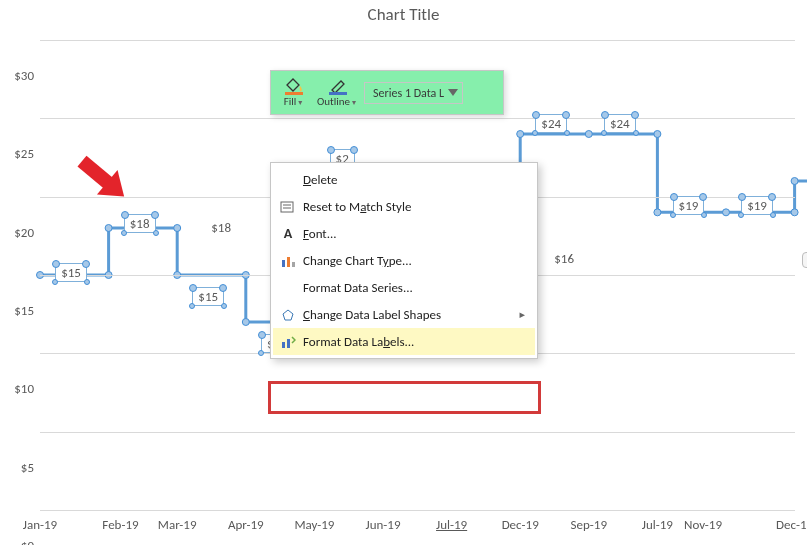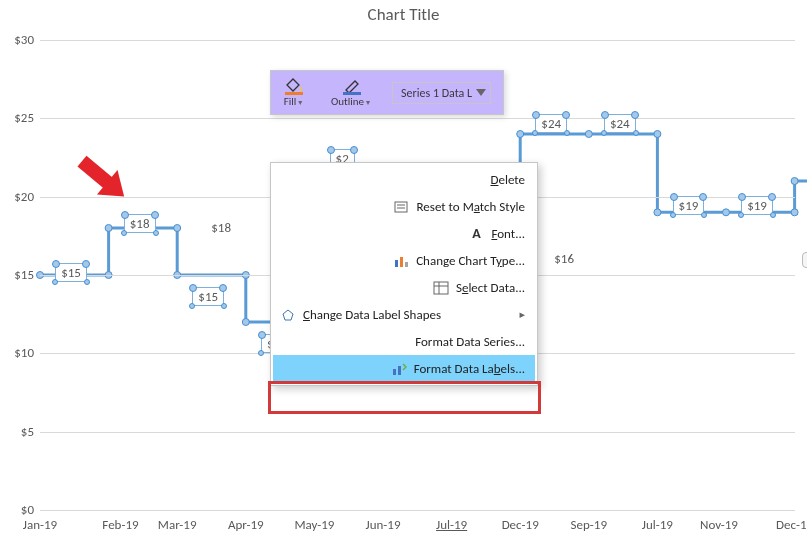--- a/index.html
+++ b/index.html
@@ -36,20 +36,21 @@
     position: absolute;
     left: 0; width: 100%;
     border-top: 1px solid #d9d9d9;
   }
   .y-tick {
     position: absolute;
     left: -38px;
     width: 32px;
     text-align: right;
     font-size: 13px;
+    margin-top: 36px;
   }
   .x-tick {
     position: absolute;
     bottom: -22px;
     width: 60px;
     margin-left: -30px;
     text-align: center;
     font-size: 13px;
     margin-top: 9px;
   }
@@ -91,27 +92,27 @@
     bottom: -4px;
   }
   .data-label.sel .bl { left: -4px; }
   .data-label.sel .br { right: -4px; }
 
   
   .mini-toolbar {
     position: absolute;
     left: 270px; top: 70px;
     width: 234px;
-    background: #c4b5fd;
+    background: #86efac;
     border: 1px solid #c6c6c6;
     box-shadow: 2px 2px 6px rgba(0,0,0,0.15);
     display: flex;
     align-items: center;
     padding: 4px 6px;
-    gap: 16px;
+    gap: 2px;
   }
   .mini-toolbar .item {
     display: flex;
     flex-direction: column;
     align-items: center;
     font-size: 11px;
     color: #3a3a3a;
     padding: 2px 6px;
     cursor: default;
   }
@@ -146,34 +147,33 @@
     padding: 3px 2px;
   }
   .context-menu .row {
     display: flex;
     align-items: center;
     height: 27px;
     font-size: 13px;
     color: #222;
     padding: 0 10px 0 0;
     position: relative;
-    justify-content: flex-end;
   }
   .context-menu .row.disabled { color: #b9b9b9; }
   .context-menu .row .mi {
     width: 30px;
     display: flex; align-items: center; justify-content: center;
     color: #555;
   }
   .context-menu .row .lbl u { text-decoration: underline; }
   .context-menu .row .sub {
     margin-left: auto; font-size: 11px; color: #666;
   }
   .context-menu .row.hl {
-    background: #7dd3fc;
+    background: #fef9c3;
   }
   .hl-box {
     position: absolute;
     border: 3px solid #d23a3a;
     pointer-events: none;
   }
 
   
   .arrow {
     position: absolute;
@@ -241,21 +241,21 @@
       <div class="x-tick" style="left: 0px;">Jan-19</div>
       <div class="x-tick" style="left: 68.6px; text-align: right;">Feb-19</div>
       <div class="x-tick" style="left: 137.2px;">Mar-19</div>
       <div class="x-tick" style="left: 205.8px;">Apr-19</div>
       <div class="x-tick" style="left: 274.4px;">May-19</div>
       <div class="x-tick" style="left: 343px;">Jun-19</div>
       <div class="x-tick" style="left: 411.6px; text-decoration: underline;">Jul-19</div>
       <div class="x-tick" style="left: 480.2px;">Dec-19</div>
       <div class="x-tick" style="left: 548.8px;">Sep-19</div>
       <div class="x-tick" style="left: 617.4px;">Jul-19</div>
-      <div class="x-tick" style="left: 679px;">Nov-19</div>
+      <div class="x-tick" style="left: 652px; text-align: right;">Nov-19</div>
       <div class="x-tick" style="left: 754.6px;">Dec-19</div>
       <div class="data-label sel" style="left: 15.15px; top: 223px;">$15<span class="bl"></span><span class="br"></span></div>
       <div class="data-label sel" style="left: 83.75px; top: 174px;">$18<span class="bl"></span><span class="br"></span></div>
       <div class="data-label sel" style="left: 152.35px; top: 247px;">$15<span class="bl"></span><span class="br"></span></div>
       <div class="data-label sel" style="left: 220.95px; top: 294px;">$12<span class="bl"></span><span class="br"></span></div>
       <div class="data-label sel" style="left: 289.55px; top: 109.333px;">$2<span class="bl"></span><span class="br"></span></div>
       <div class="data-label sel" style="left: 495.35px; top: 74px;">$24<span class="bl"></span><span class="br"></span></div>
       <div class="data-label sel" style="left: 563.95px; top: 74px;">$24<span class="bl"></span><span class="br"></span></div>
       <div class="data-label sel" style="left: 632.55px; top: 156.333px;">$19<span class="bl"></span><span class="br"></span></div>
       <div class="data-label sel" style="left: 701.15px; top: 156.333px;">$19<span class="bl"></span><span class="br"></span></div>
@@ -323,40 +323,31 @@
       <span class="mi">
         <svg width="16" height="14" viewBox="0 0 16 14">
             <rect x="2" y="6" width="3" height="7" fill="#4472c4"></rect>
             <rect x="7" y="3" width="3" height="10" fill="#ed7d31"></rect>
             <rect x="12" y="8" width="3" height="5" fill="#a5a5a5"></rect>
           </svg>
       </span>
       <span class="lbl">Change Chart T<u>y</u>pe...</span>
     </div>
     <div class="row">
-      <span class="mi">
-        <svg width="16" height="14" viewBox="0 0 16 14">
-            <rect x="1" y="1" width="14" height="12" fill="none" stroke="#666"></rect>
-            <path d="M1 5h14M6 1v12" stroke="#666"></path>
-          </svg>
-      </span>
-      <span class="lbl">S<u>e</u>lect Data...</span>
+      <span class="mi"></span>
+      <span class="lbl">Format Data Series...</span>
     </div>
     <div class="row">
       <span class="mi">
         <svg width="16" height="14" viewBox="0 0 16 14">
             <path d="M8 2l5 4-2 6H5l-2-6z" fill="none" stroke="#3b78b5"></path>
           </svg>
       </span>
       <span class="lbl"><u>C</u>hange Data Label Shapes</span>
       <span class="sub">▸</span>
-    </div>
-    <div class="row">
-      <span class="mi"></span>
-      <span class="lbl">Format Data Series...</span>
     </div>
     <div class="row hl">
       <span class="mi">
         <svg width="16" height="14" viewBox="0 0 16 14">
             <rect x="2" y="7" width="3" height="6" fill="#4472c4"></rect>
             <rect x="7" y="4" width="3" height="9" fill="#4472c4"></rect>
             <path d="M12 2l3 3-3 3" fill="none" stroke="#70ad47" stroke-width="1.5"></path>
           </svg>
       </span>
       <span class="lbl">Format Data La<u>b</u>els...</span>

